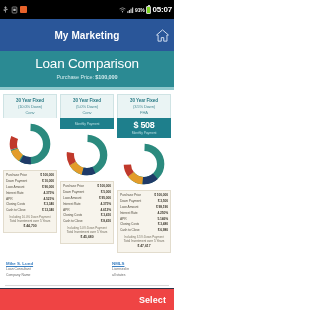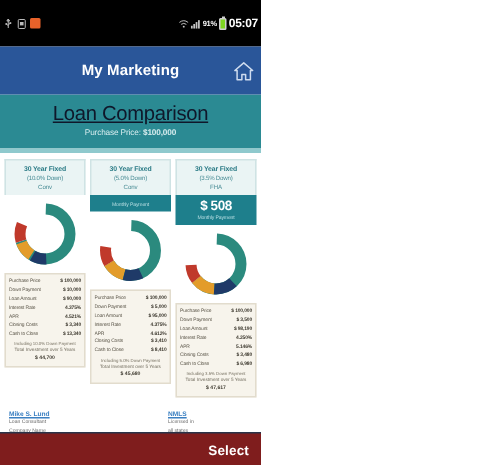--- a/index.html
+++ b/index.html
@@ -5,21 +5,21 @@
   * { margin:0; padding:0; box-sizing:border-box; }
   html,body {
     width:174px; height:310px;
     background:#ffffff;
     font-family:"Liberation Sans", sans-serif;
     overflow:hidden;
   }
 
   
   .statusbar {
-    height:31px; background:#000000;
+    height:19px; background:#000000;
     display:flex; align-items:center;
     padding:0 2px; color:#ffffff;justify-content:center;
   }
   .sb-left { display:flex; align-items:center; gap:2px; }
   .sb-right { margin-left:auto; display:flex; align-items:center; gap:1px; }
   .sb-ico { width:7px; height:8px; opacity:.85; display:block; }
   .sb-orange { width:7px; height:7px; background:#e8622a; border-radius:1px; }
   .sb-pct { font-size:5px; font-weight:bold; color:#ffffff; letter-spacing:-.2px; }
   .sb-batt {
     width:5px; height:8px; background:#7ed321;
@@ -44,22 +44,22 @@
     position:absolute; right:4px; top:50%; transform:translateY(-50%);
     width:16px; height:16px; display:flex; align-items:center; justify-content:center;
   }
 
   
   .hero {
     background:#2b8a93; padding:6px 4px 7px;
     text-align:center;
   }
   .hero-title {
-    color:#0f172a; font-size:13.5px; font-weight:normal;
-    letter-spacing:-.2px; line-height:1.1;text-decoration:underline;
+    color:#ffffff; font-size:13.5px; font-weight:normal;
+    letter-spacing:-.2px; line-height:1.1;
   }
   .hero-sub {
     color:#d6ecee; font-size:5.5px; margin-top:2px; letter-spacing:-.1px;
   }
   .hero-sub b { font-weight:bold; }
   .hero-rule { height:3px; background:#8fc9cd; }
 
   
   .cards {
     display:flex; gap:3px; padding:4px 3px 0;
@@ -148,21 +148,21 @@
   }
   .badge-bar {
     display:block; height:1.5px; background:#3a6ea5;
     width:14px; margin:1px auto 0;
   }
 
   
   .bottombar {
     position:absolute; left:0; bottom:0;
     width:174px; height:22px;
-    background:#7f1d1d; border-top:.5px solid #2b3348;
+    background:#ef4444; border-top:.5px solid #2b3348;
     display:flex; align-items:center; justify-content:flex-end;
     padding-right:8px;
   }
   .select-lbl {
     color:#ffffff; font-size:9px; font-weight:bold; letter-spacing:.1px;
   }
 </style>
 </head>
 <body>
 

